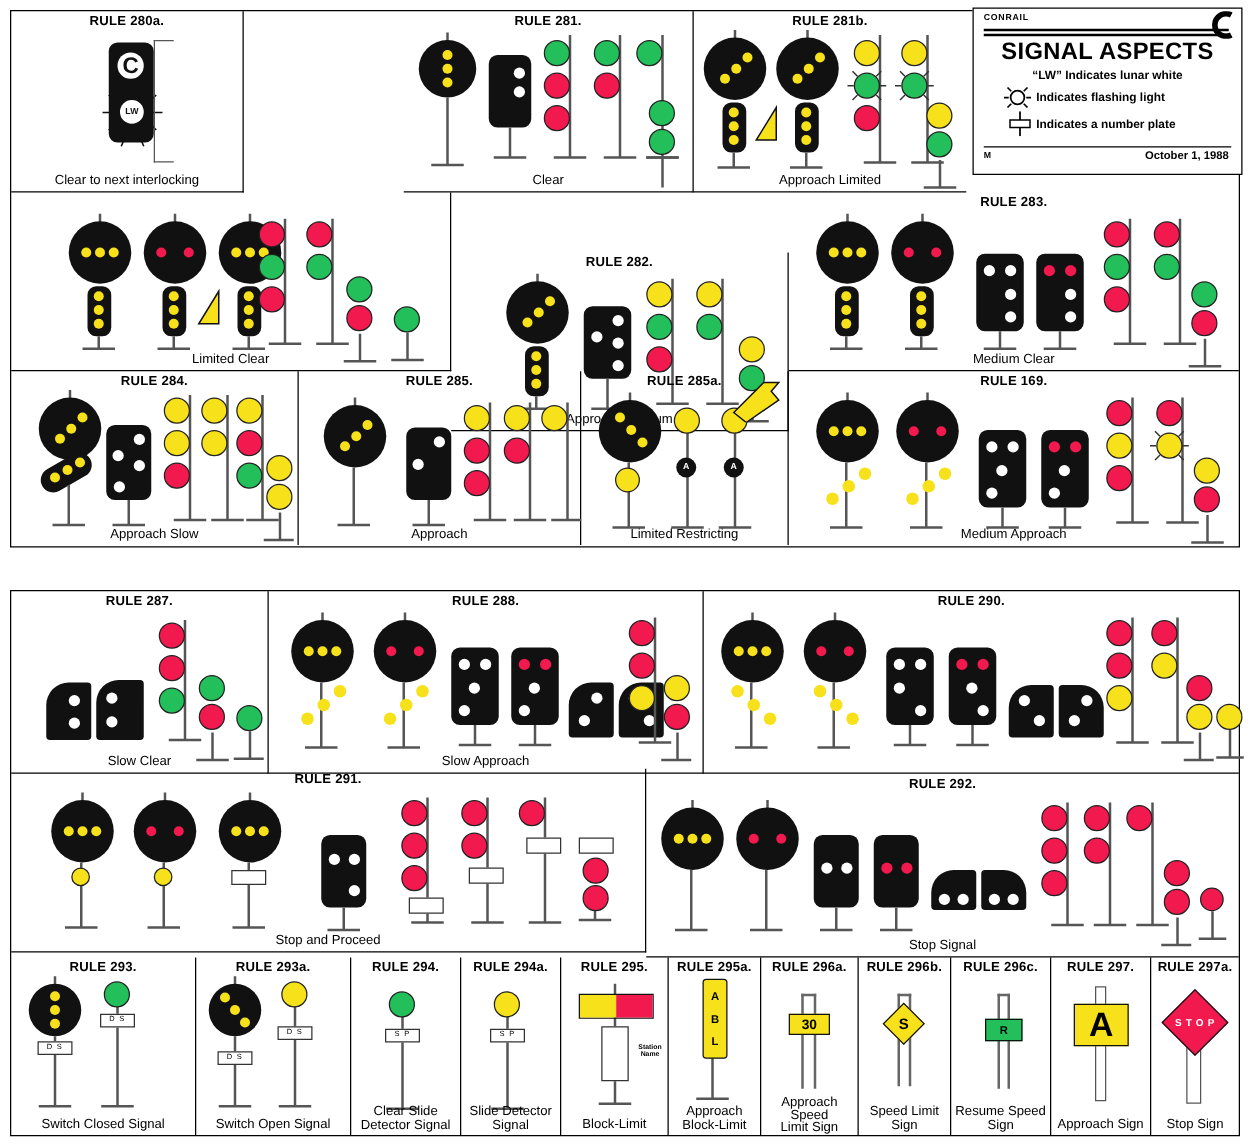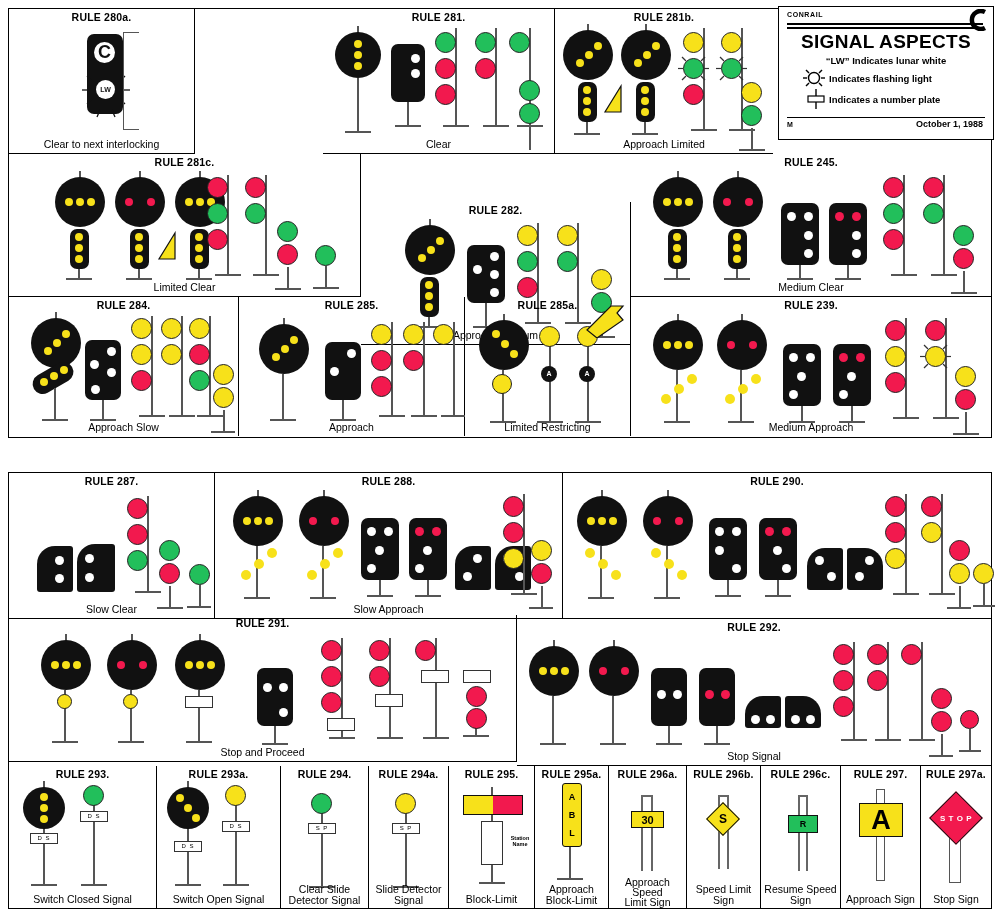--- a/index.html
+++ b/index.html
@@ -221,21 +221,20 @@
           <div class="mast" style="left:10px;top:46px;height:22px;"></div>
           <div class="mastbase" style="left:-2px;top:67px;width:26px;"></div>
           <div class="lamp y big" style="left:0;top:0;width:21px;height:21px;"></div>
           <div class="lamp g big" style="left:0;top:23px;width:21px;height:21px;"></div>
         </div>
       </div>
       <div class="panel-caption">Approach Limited</div>
     </div>
 
     <div class="panel" style="left:0;top:145px;width:352px;height:143px;border-bottom:1.2px solid #000;">
-      <div class="panel-title">RULE 281c.</div>
       <div class="stage">
         <div class="sig" style="left:46px;top:6px;">
           <div class="masttop" style="left:24px;top:-4px;height:8px;"></div>
           <div class="head-round" style="left:0;top:2px;width:50px;height:50px;"></div>
           <div class="lamp y" style="left:10px;top:23px;width:8px;height:8px;"></div>
           <div class="lamp y" style="left:21px;top:23px;width:8px;height:8px;"></div>
           <div class="lamp y" style="left:32px;top:23px;width:8px;height:8px;"></div>
           <div class="head-rect" style="left:15px;top:54px;width:19px;height:40px;"></div>
           <div class="lamp y" style="left:20px;top:58px;width:8px;height:8px;"></div>
           <div class="lamp y" style="left:20px;top:69px;width:8px;height:8px;"></div>
@@ -341,21 +340,21 @@
           <div class="mast" style="left:10px;top:46px;height:22px;"></div>
           <div class="mastbase" style="left:-2px;top:67px;width:26px;"></div>
           <div class="lamp y big" style="left:0;top:0;width:21px;height:21px;"></div>
           <div class="lamp g big" style="left:0;top:23px;width:21px;height:21px;"></div>
         </div>
       </div>
       <div class="panel-caption">Approach Medium</div>
     </div>
 
     <div class="panel last" style="left:622px;top:145px;width:360px;height:143px;border-bottom:1.2px solid #000;">
-      <div class="panel-title">RULE 245.</div>
+      <div class="panel-title">RULE 283.</div>
       <div class="stage">
         <div class="sig" style="left:22px;top:6px;">
           <div class="masttop" style="left:24px;top:-4px;height:8px;"></div>
           <div class="head-round" style="left:0;top:2px;width:50px;height:50px;"></div>
           <div class="lamp y" style="left:10px;top:23px;width:8px;height:8px;"></div>
           <div class="lamp y" style="left:21px;top:23px;width:8px;height:8px;"></div>
           <div class="lamp y" style="left:32px;top:23px;width:8px;height:8px;"></div>
           <div class="head-rect" style="left:15px;top:54px;width:19px;height:40px;"></div>
           <div class="lamp y" style="left:20px;top:58px;width:8px;height:8px;"></div>
           <div class="lamp y" style="left:20px;top:69px;width:8px;height:8px;"></div>
@@ -538,21 +537,21 @@
           <div class="aplate" style="left:2px;top:40px;width:16px;height:16px;line-height:16px;">A</div>
           <svg class="flag" style="left:6px;top:-22px;width:42px;height:34px;" viewBox="0 0 42 34">
             <path d="M4 26 L28 2 L40 2 L34 9 L40 16 L14 34 Z" fill="#f7e11a" stroke="#111" stroke-width="1.2"></path>
           </svg>
         </div>
       </div>
       <div class="panel-caption">Limited Restricting</div>
     </div>
 
     <div class="panel last" style="left:622px;top:288px;width:360px;height:139px;">
-      <div class="panel-title">RULE 239.</div>
+      <div class="panel-title">RULE 169.</div>
       <div class="stage">
         <div class="sig" style="left:22px;top:6px;">
           <div class="masttop" style="left:24px;top:-4px;height:8px;"></div>
           <div class="head-round" style="left:0;top:2px;width:50px;height:50px;"></div>
           <div class="lamp y" style="left:10px;top:23px;width:8px;height:8px;"></div>
           <div class="lamp y" style="left:21px;top:23px;width:8px;height:8px;"></div>
           <div class="lamp y" style="left:32px;top:23px;width:8px;height:8px;"></div>
           <div class="mast" style="left:23px;top:52px;height:52px;"></div>
           <div class="mastbase" style="left:11px;top:103px;width:26px;"></div>
           <div class="lamp y" style="left:34px;top:56px;width:10px;height:10px;"></div>

